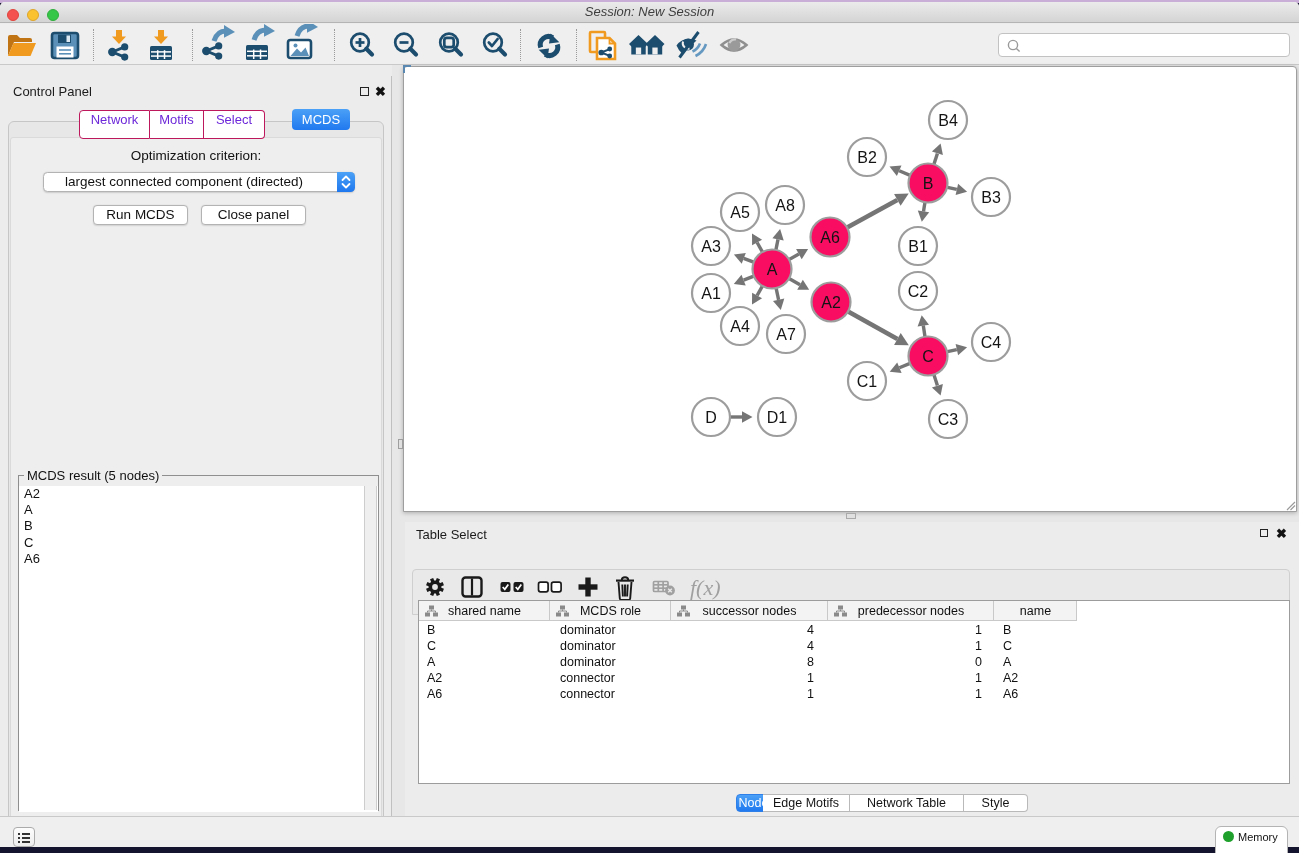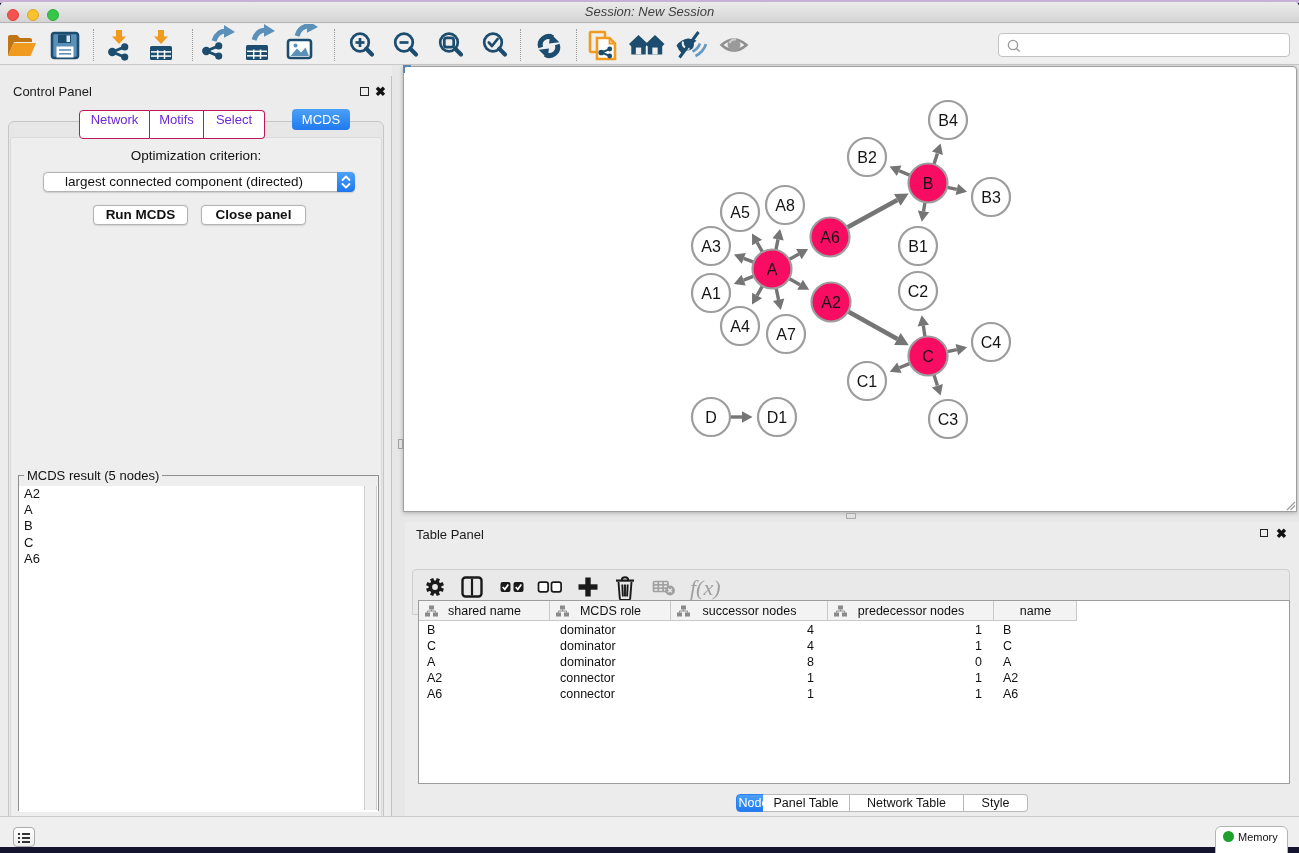--- a/index.html
+++ b/index.html
@@ -18,21 +18,21 @@
   #cpanel { left:0; top:74px; width:392px; height:753px; background:#ececec; border-right:1px solid #c0c0c0; }
   #cpTitle { left:13px; top:8px; font-size:13px; color:#1c1c1c; }
   .sq { width:9px; height:9px; border:1.5px solid #222; }
   .xg { font-size:13px; font-weight:bold; color:#111; }
   #tabOuter { left:8px; top:45px; width:376px; height:702px; background:#e7e7e7; border:1px solid #c6c6c6; border-radius:6px; }
   #tabInner { left:10px; top:61px; width:372px; height:684px; background:#eeeeee; border:1px solid #dadada; border-radius:3px; }
   .cptab { position:absolute; top:34px; height:29px; background:#fff; border:1px solid #be185d; font-size:13px; color:#6d28d9; text-align:center; line-height:17px; z-index:5; }
   #optlabel { left:0px; top:72px; width:392px; text-align:center; font-size:13.5px; color:#111; }
   #dropdown { left:43px; top:96px; width:312px; height:20px; background:#fff; border:1px solid #b3b3b3; border-radius:4.5px; font-size:13.5px; color:#111; text-align:center; line-height:18px; box-shadow:0 0.5px 1.5px rgba(0,0,0,0.15); }
   #spinner { left:337px; top:96px; width:18px; height:20px; border-radius:0 4.5px 4.5px 0; background:linear-gradient(#4ca2f6,#1e77ee); }
-  .btn { position:absolute; top:129px; height:20px; background:#fff; border:1px solid #b3b3b3; border-radius:4px; font-size:13.5px; color:#111; text-align:center; line-height:18px; box-shadow:0 0.5px 1.5px rgba(0,0,0,0.12);font-weight:bold; }
+  .btn { position:absolute; top:129px; height:20px; background:#fff; border:1px solid #b3b3b3; border-radius:4px; font-size:13.5px; color:#111; text-align:center; line-height:18px; box-shadow:0 0.5px 1.5px rgba(0,0,0,0.12); }
   #mcdsbox { left:18px; top:399px; width:361px; height:336px; border:1px solid #8f8f8f; }
   #mcdsbox .legend { position:absolute; left:5px; top:-8px; background:#eeeeee; padding:0 3px; font-size:13px; color:#111; }
   #mcdslist { position:absolute; left:0px; top:10px; width:359px; height:326px; background:#fff; font-size:13px; color:#111; }
   #mcdslist .it { padding-left:5px; height:16.2px; line-height:16.2px; }
   #mcdsscroll { position:absolute; right:1px; top:10px; width:13px; height:324px; background:#efefef; border-left:1px solid #cdcdcd; border-right:1px solid #cdcdcd; }
   
   #desk { left:392px; top:63px; width:907px; height:753px; background:#e7e7e7; }
   #netwin { left:403px; top:64px; width:894px; height:446px; background:#fff; border:1px solid #9e9e9e; border-radius:4px 4px 0 0; box-shadow:0 1px 4px rgba(0,0,0,0.25); }
   #nettitle { left:0; top:0; width:892px; height:21px; background:linear-gradient(#ededed,#d3d3d3); border-bottom:1px solid #b0b0b0; border-radius:4px 4px 0 0; }
   #nettitle .t { width:100%; text-align:center; font-size:13px; color:#333; line-height:20px; }
@@ -304,21 +304,21 @@
 <text x="544" y="339.5" font-size="16" fill="#141414" text-anchor="middle" font-family="Liberation Sans, sans-serif">C3</text>
 <text x="587" y="262.5" font-size="16" fill="#141414" text-anchor="middle" font-family="Liberation Sans, sans-serif">C4</text>
 <text x="307" y="337.5" font-size="16" fill="#141414" text-anchor="middle" font-family="Liberation Sans, sans-serif">D</text>
 <text x="373" y="337.5" font-size="16" fill="#141414" text-anchor="middle" font-family="Liberation Sans, sans-serif">D1</text>
       </svg>
     <svg class="abs" style="left:882px;top:434px;" width="10" height="10">
         <path d="M1 9 L9 1 M4.5 9 L9 4.5" stroke="#9a9a9a" stroke-width="1.2"></path>
       </svg>
   </div>
   <div class="abs" id="tpanel">
-    <div class="abs" id="tpTitle">Table Panel</div>
+    <div class="abs" id="tpTitle">Table Select</div>
     <div class="abs sq" style="left:855px;top:7px;width:8px;height:8px;"></div>
     <div class="abs xg" style="left:871px;top:4px;">✖</div>
     <div class="abs" id="ttoolbar"><svg width="876" height="44" id="ttbicons">
           <g transform="translate(0,-2)">
             <g>
               <line x1="22" y1="19" x2="30.3" y2="22.4" stroke="#1a1a1a" stroke-width="3.4"></line>
               <line x1="22" y1="19" x2="25.4" y2="27.3" stroke="#1a1a1a" stroke-width="3.4"></line>
               <line x1="22" y1="19" x2="18.6" y2="27.3" stroke="#1a1a1a" stroke-width="3.4"></line>
               <line x1="22" y1="19" x2="13.7" y2="22.4" stroke="#1a1a1a" stroke-width="3.4"></line>
               <line x1="22" y1="19" x2="13.7" y2="15.6" stroke="#1a1a1a" stroke-width="3.4"></line>
@@ -421,21 +421,21 @@
 <div class="trow" style="left:250px;top:69px;width:145px;text-align:right;">1</div>
 <div class="trow" style="left:420px;top:69px;width:143px;text-align:right;">1</div>
 <div class="trow" style="left:584px;top:69px;">A2</div>
 <div class="trow" style="left:8px;top:85px;">A6</div>
 <div class="trow" style="left:141px;top:85px;">connector</div>
 <div class="trow" style="left:250px;top:85px;width:145px;text-align:right;">1</div>
 <div class="trow" style="left:420px;top:85px;width:143px;text-align:right;">1</div>
 <div class="trow" style="left:584px;top:85px;">A6</div>
     </div>
     <div class="btab" style="left:283px;width:68px;background:linear-gradient(#4ba0f6,#2079ef);border-color:#2f7fe8;color:#fff;border-radius:4px 0 0 4px;margin-left:48px;">Node Table</div>
-    <div class="btab" style="left:358px;width:87px;border-left:none;">Panel Table</div>
+    <div class="btab" style="left:358px;width:87px;border-left:none;">Edge Motifs</div>
     <div class="btab" style="left:445px;width:114px;border-left:none;">Network Table</div>
     <div class="btab" style="left:559px;width:64px;border-left:none;border-radius:0 4px 4px 0;">Style</div>
   </div>
   <div class="abs" style="left:403px;top:63px;width:8px;height:8px;border-left:2.5px solid #5a88b0;border-top:2.5px solid #5a88b0;"></div>
   <div class="abs" style="left:398px;top:437px;width:5px;height:10px;background:#e0e0e0;border:1px solid #9e9e9e;"></div>
   <div class="abs" style="left:846px;top:511px;width:10px;height:6px;background:#e0e0e0;border:1px solid #aaa;"></div>
   <div class="abs" id="statusbar">
     <div class="abs" id="listBtn">
       <svg width="20" height="18" style="position:absolute;left:1px;top:1px">
         <g fill="#333">

